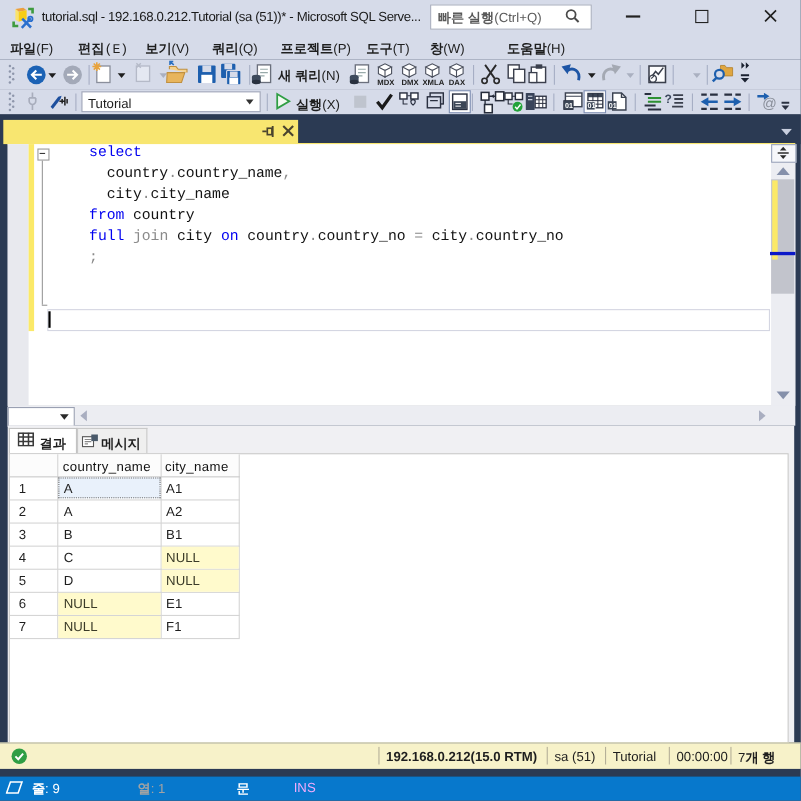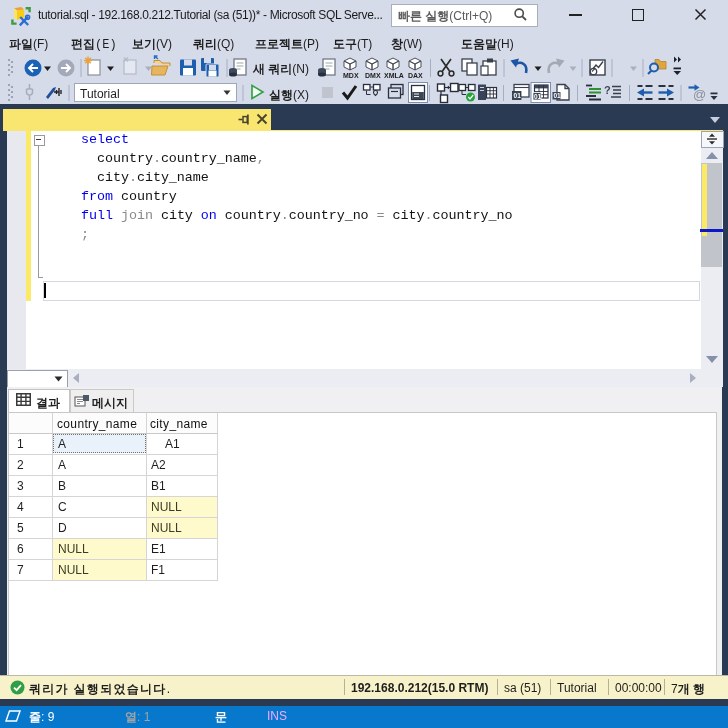--- a/index.html
+++ b/index.html
@@ -356,35 +356,34 @@
 <div class="abs t12" style="left:17px;top:563px;">7</div>
 
 <div class="abs t12" style="left:58px;top:437px;">A</div>
 <div class="abs t12" style="left:58px;top:458px;">A</div>
 <div class="abs t12" style="left:58px;top:479px;">B</div>
 <div class="abs t12" style="left:58px;top:500px;">C</div>
 <div class="abs t12" style="left:58px;top:521px;">D</div>
 <div class="abs t12" style="left:58px;top:542px;color:#3b3b28;">NULL</div>
 <div class="abs t12" style="left:58px;top:563px;color:#3b3b28;">NULL</div>
 
-<div class="abs t12" style="left:165px;top:437px;">A1</div>
+<div class="abs t12" style="left:151px;top:437px;">A1</div>
 <div class="abs t12" style="left:151px;top:458px;">A2</div>
 <div class="abs t12" style="left:151px;top:479px;">B1</div>
 <div class="abs t12" style="left:151px;top:500px;color:#3b3b28;">NULL</div>
 <div class="abs t12" style="left:151px;top:521px;color:#3b3b28;">NULL</div>
 <div class="abs t12" style="left:151px;top:542px;">E1</div>
 <div class="abs t12" style="left:151px;top:563px;">F1</div>
 </div>
 
 <div class="abs" style="left:0;top:675px;width:728px;height:24px;background:#f7f2c9;border-top:1px solid #b9b9a6;box-sizing:border-box;"></div>
 <svg class="abs" style="left:10px;top:680px" width="15" height="15" viewBox="0 0 15 15">
   <circle cx="7.5" cy="7.5" r="7" fill="#2f9e44"></circle>
   <path d="M4 7.6 L6.6 10.2 L11 5.2" stroke="#fff" stroke-width="1.8" fill="none"></path>
 </svg>
-<div class="abs t12" style="left:29px;top:681px;letter-spacing:1.3px;"><span class="k">쿼리가 실행되었습니다</span>.</div>
 <div id="qbar-right">
 <div class="abs" style="left:344px;top:679px;width:1px;height:16px;background:#b5b098;"></div>
 <div class="abs t12" style="left:351px;top:681px;font-weight:bold;">192.168.0.212(15.0 RTM)</div>
 <div class="abs" style="left:497px;top:679px;width:1px;height:16px;background:#b5b098;"></div>
 <div class="abs t12" style="left:504px;top:681px;">sa (51)</div>
 <div class="abs" style="left:550px;top:679px;width:1px;height:16px;background:#b5b098;"></div>
 <div class="abs t12" style="left:557px;top:681px;">Tutorial</div>
 <div class="abs" style="left:608px;top:679px;width:1px;height:16px;background:#b5b098;"></div>
 <div class="abs t12" style="left:615px;top:681px;">00:00:00</div>
 <div class="abs" style="left:664px;top:679px;width:1px;height:16px;background:#b5b098;"></div>

